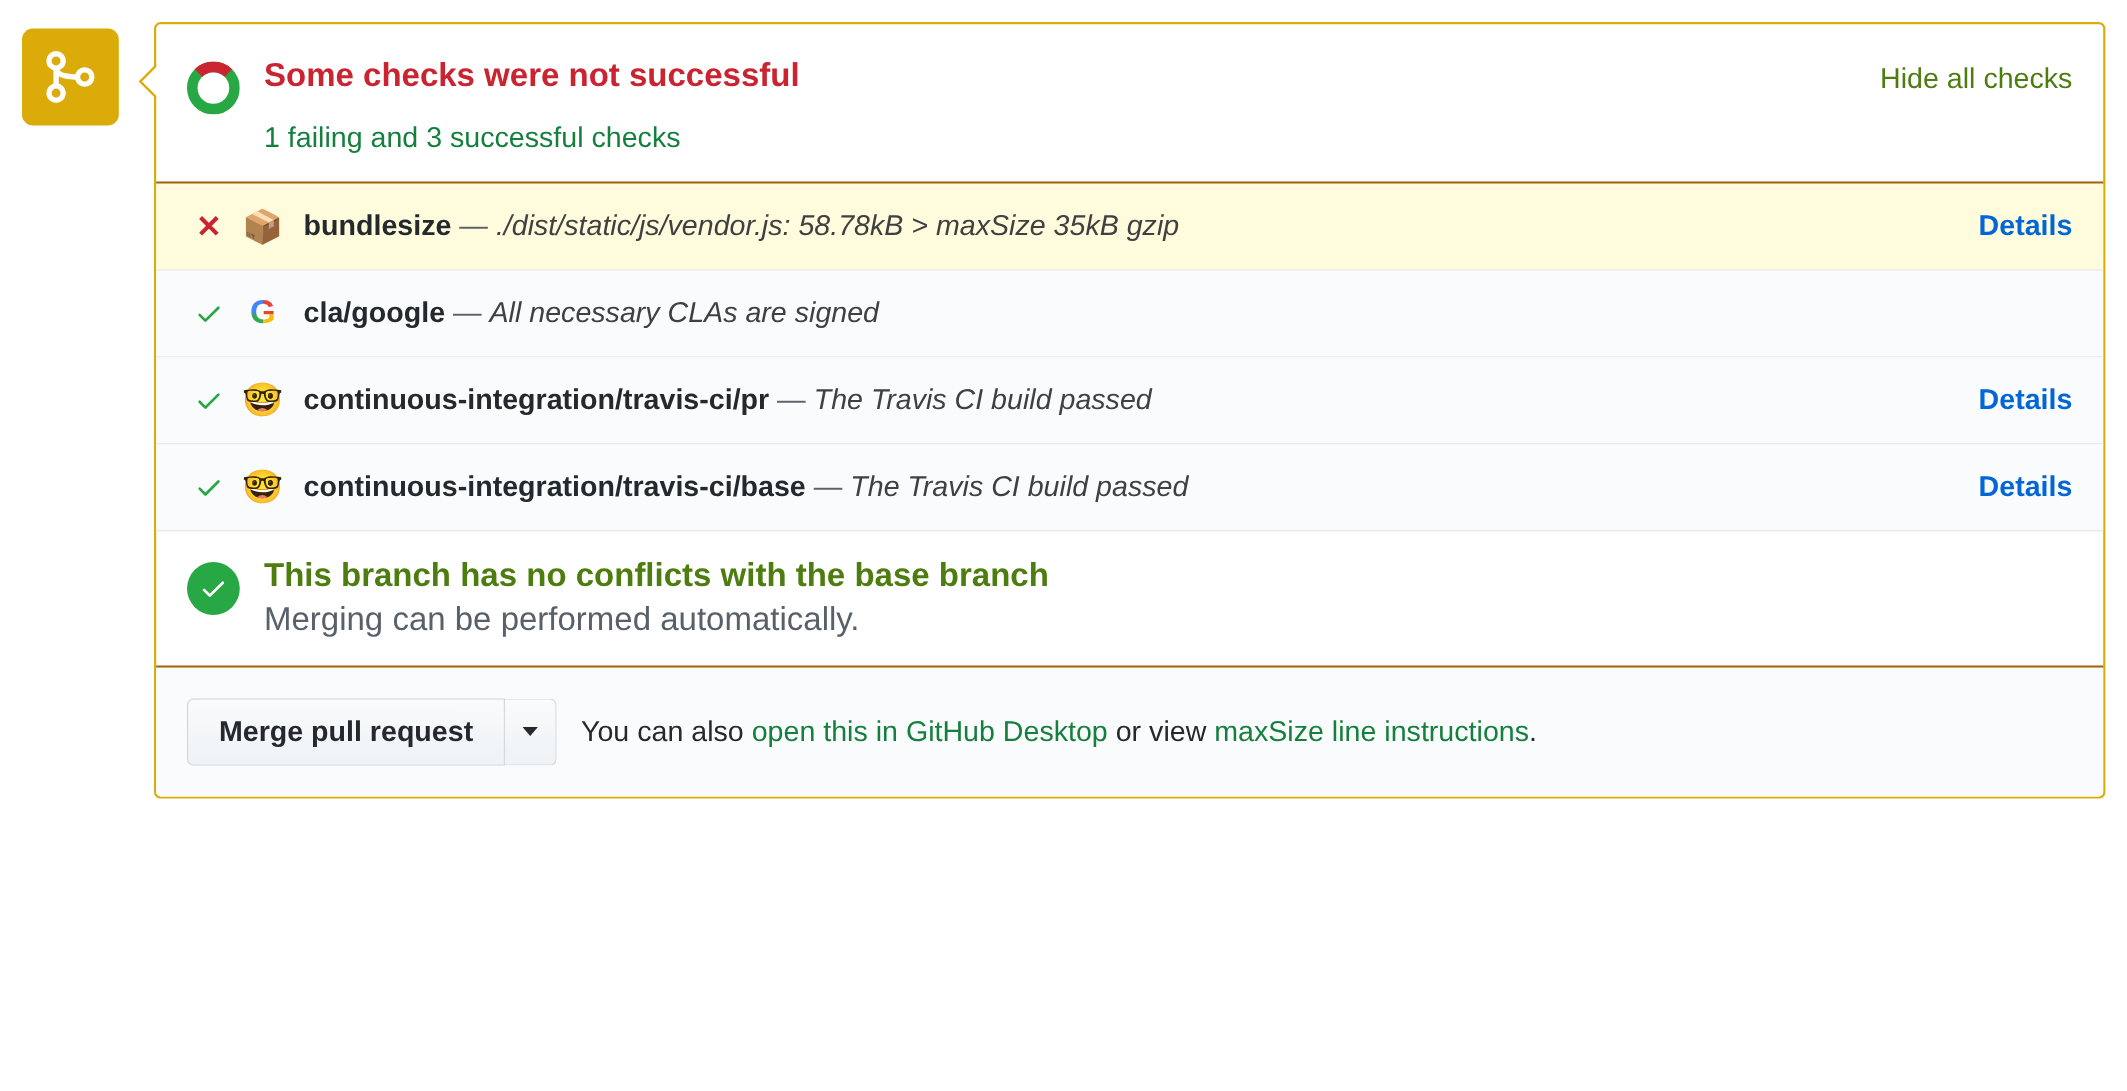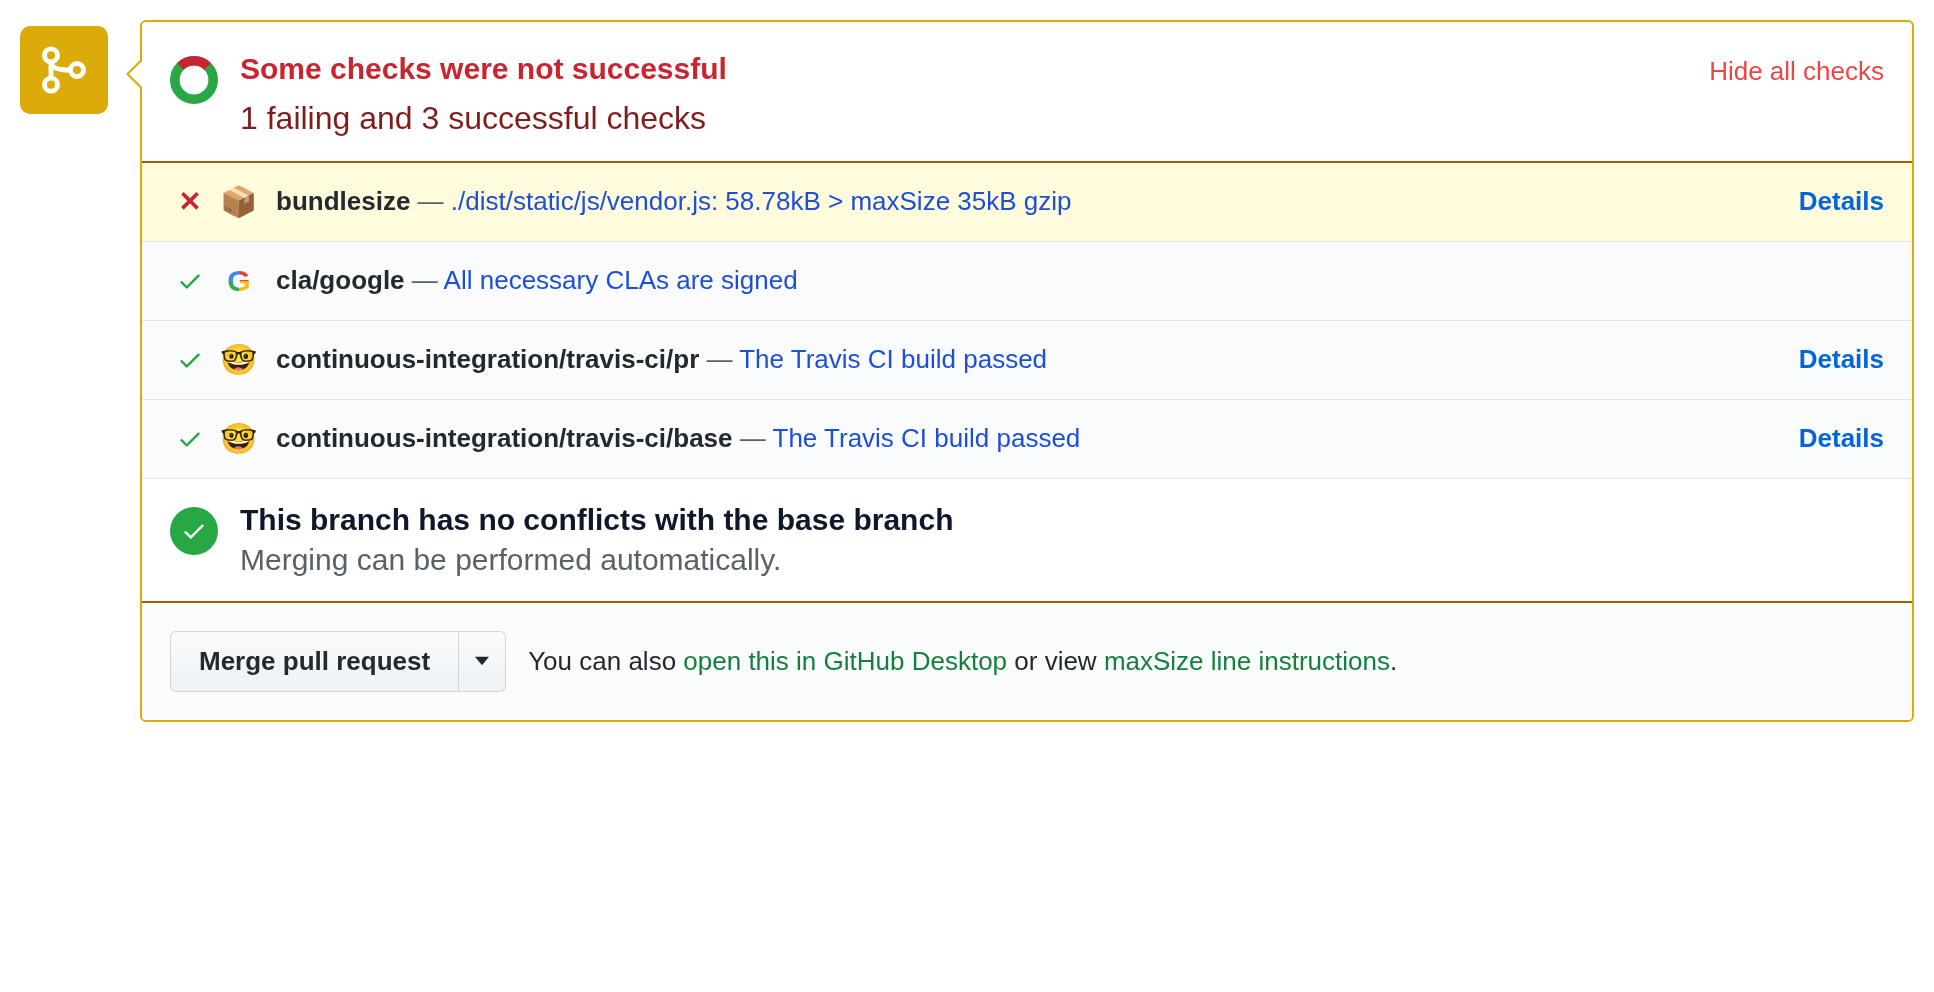--- a/index.html
+++ b/index.html
@@ -73,26 +73,26 @@
     margin-top: 6px;
   }
   .header-text { flex: 1; }
   .header-title {
     font-size: 30px;
     font-weight: 600;
     color: #cb2431;
     line-height: 1.25;
   }
   .header-sub {
-    font-size: 32px;
-    color: #7f1d1d;
-    margin-top: 12px;
+    font-size: 26px;
+    color: #15803d;
+    margin-top: 22px;
   }
   .hide-link {
-    color: #ef4444;
+    color: #4d7c0f;
     font-size: 26px;
     text-decoration: none;
     cursor: pointer;
     white-space: nowrap;
     margin-left: 16px;
     margin-top: 6px;
     text-align: right;
   }
   .check-row {
     display: flex;
@@ -120,21 +120,21 @@
   .check-text {
     flex: 1;
     font-size: 26px;
     color: #24292e;
     overflow: hidden;
     white-space: nowrap;
     text-overflow: ellipsis;
   }
   .check-text strong { font-weight: 600; }
   .check-text .dash  { color: #586069; }
-  .check-text .desc  { color: #1d4ed8; }
+  .check-text .desc  { color: #404040; font-style: italic; }
   .details-link {
     color: #0366d6;
     font-size: 26px;
     text-decoration: none;
     cursor: pointer;
     margin-left: 16px;
     flex-shrink: 0;
     font-weight: bold;
   }
   .merge-status-icon {
@@ -144,21 +144,21 @@
     display: flex;
     align-items: center;
     justify-content: center;
     flex-shrink: 0;
     margin-right: 22px;
     margin-top: 4px;
   }
   .merge-title {
     font-size: 30px;
     font-weight: 600;
-    color: #0f172a;
+    color: #4d7c0f;
   }
   .merge-sub {
     font-size: 30px;
     color: #586069;
     margin-top: 6px;
   }
   .footer {
     padding: 28px;
     background: #fafbfc;
     display: flex;

